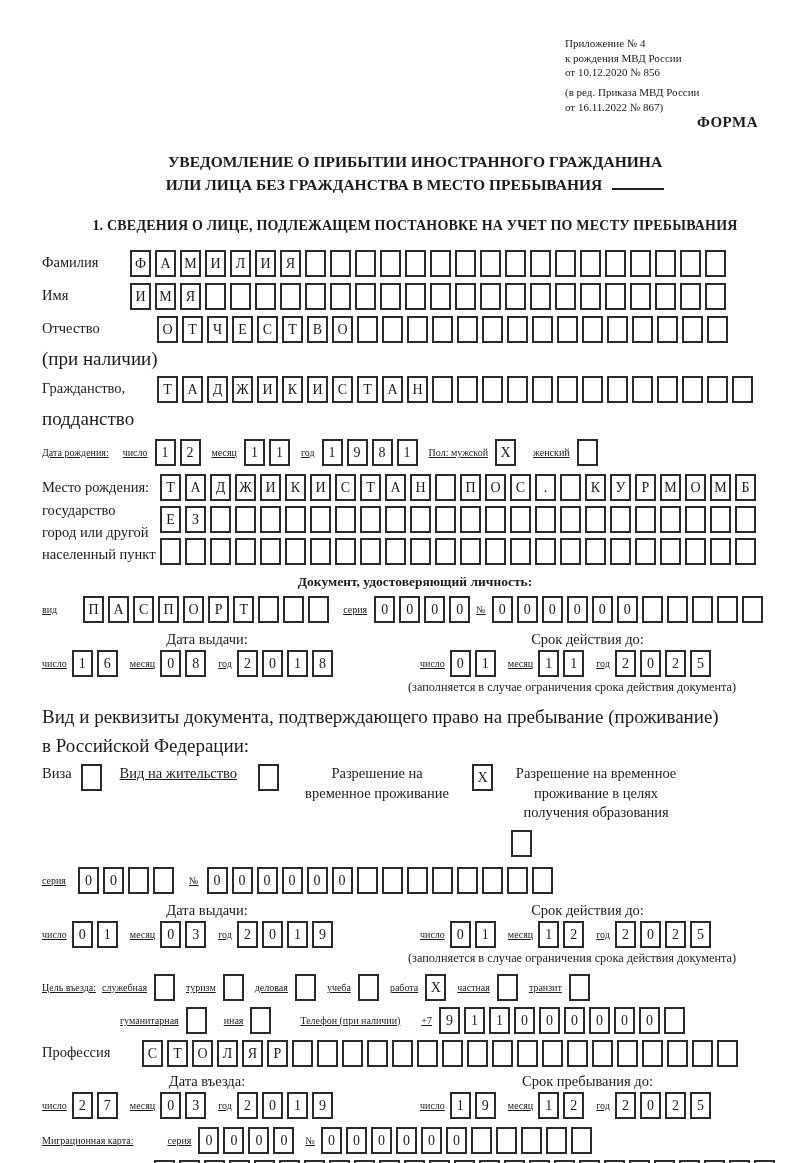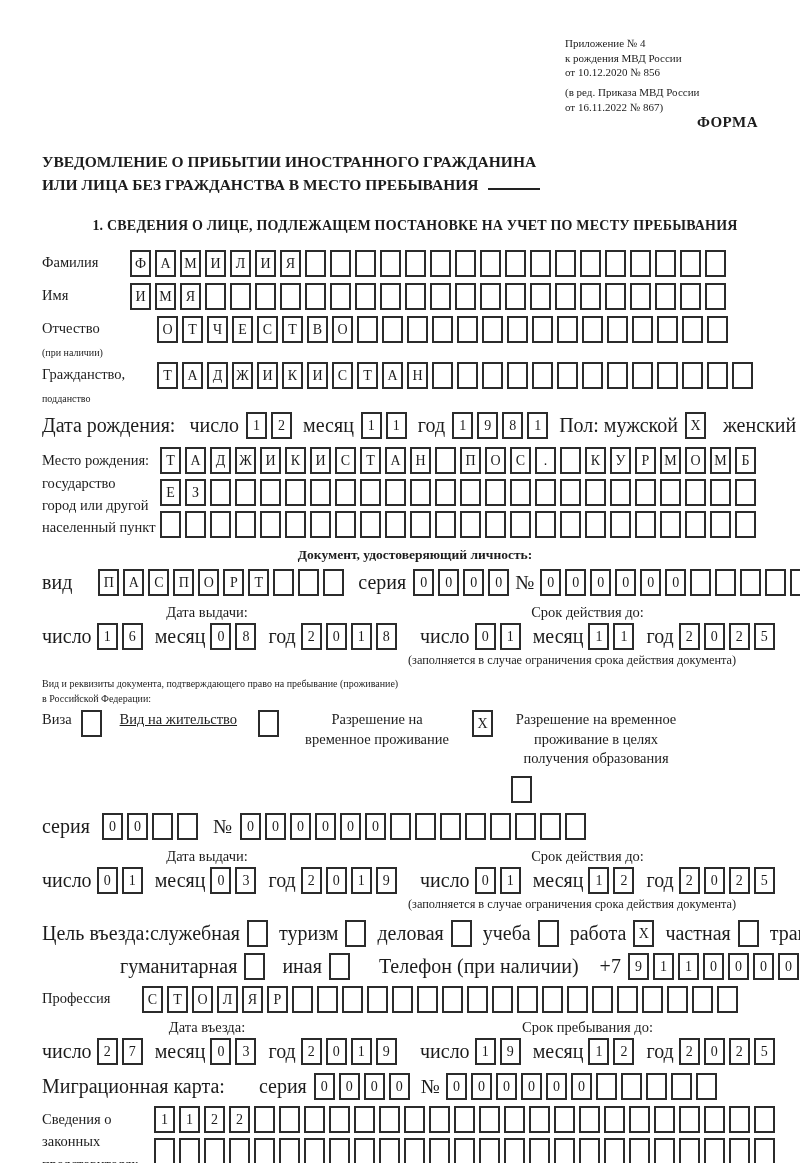--- a/index.html
+++ b/index.html
@@ -5,34 +5,34 @@
   html,body{margin:0;padding:0;background:#888;}
   .page{
     width:800px;height:1163px;background:#ffffff;color:#1c1c1c;
     font-family:"Liberation Serif","DejaVu Serif",serif;
     box-sizing:border-box;padding:36px 12px 0 42px;
     position:relative;overflow:hidden;margin:0 auto;
   }
   .hdr-block{float:right;width:195px;font-size:11px;line-height:1.33;text-align:left;margin-right:28px;}
   .hdr-block .grp2{margin-top:5px;}
   .forma{clear:both;text-align:right;font-weight:bold;font-size:15px;letter-spacing:.5px;padding-right:30px;margin-top:10px;}
-  .title{margin-top:20px;font-weight:bold;font-size:15.5px;line-height:1.45;}
+  .title{margin-top:20px;text-align:center;font-weight:bold;font-size:15.5px;line-height:1.45;}
   .title-blank{display:inline-block;width:52px;border-bottom:2px solid #222;height:12px;margin-left:10px;}
   .sec-head{margin-top:22px;margin-bottom:16px;text-align:center;font-weight:bold;font-size:14px;letter-spacing:.2px;}
   .row{display:flex;align-items:flex-start;margin-bottom:6px;flex-wrap:nowrap;}
   .lblcol{flex:0 0 88px;font-size:14.5px;padding-top:4px;}
   .lblcol.wide{flex:0 0 115px;}
-  .lbl{font-size:20px;white-space:nowrap;}
+  .lbl{font-size:10px;white-space:nowrap;text-decoration:underline;}
   .cells{display:inline-flex;flex-wrap:nowrap;}
   .cell{
     display:inline-block;width:21px;height:27px;box-sizing:border-box;
     border:2px solid #2b2b2b;margin-right:4px;background:#fff;
     text-align:center;font-size:14px;line-height:23px;vertical-align:middle;
   }
-  .sub{font-size:10px;line-height:1.5;}
+  .sub{font-size:19px;line-height:1.5;}
   .doc-head{text-align:center;font-weight:bold;font-size:13.5px;margin:4px 0 6px 0;}
   .vid-row{display:flex;align-items:center;margin-bottom:8px;}
   .datepair{display:flex;margin-bottom:8px;}
   .dp-col{width:330px;}
   .dp-col.right{margin-left:48px;width:335px;}
   .dp-head{text-align:center;font-size:14.5px;margin-bottom:2px;}
   .dp-cells{display:flex;align-items:center;white-space:nowrap;}
   .dp-cells .lbl{margin-right:5px;}
   .dp-cells .cells{margin-right:8px;}
   .dp-note{font-size:12.3px;margin-top:3px;white-space:nowrap;margin-left:-12px;}
@@ -496,21 +496,21 @@
             <span class="cell">0</span>
             <span class="cell">2</span>
             <span class="cell">5</span>
           </span>
       </div>
       <div class="dp-note">(заполняется в случае ограничения срока действия документа)</div>
     </div>
   </div>
 
   <div class="inline-row" style="margin-top:4px;">
-    <span class="lbl" style="margin-right:0;text-align:center;">Цель въезда:</span>
+    <span class="lbl" style="margin-right:6px;text-align:center;">Цель въезда:</span>
     <span class="lbl">служебная</span>
     <span class="cells">
         <span class="cell"></span>
       </span>
     <span class="lbl">туризм</span>
     <span class="cells">
         <span class="cell"></span>
       </span>
     <span class="lbl">деловая</span>
     <span class="cells">

